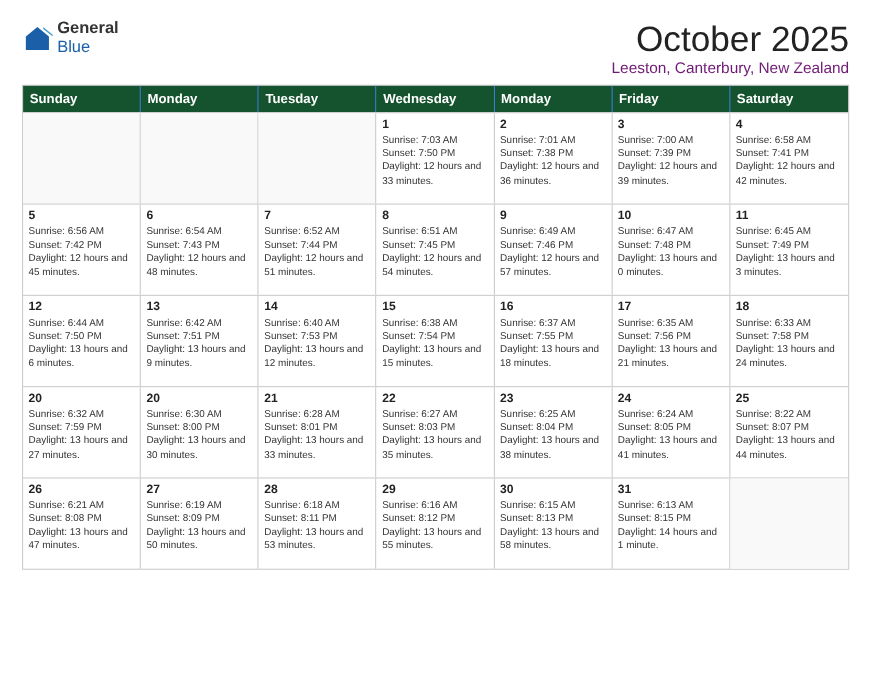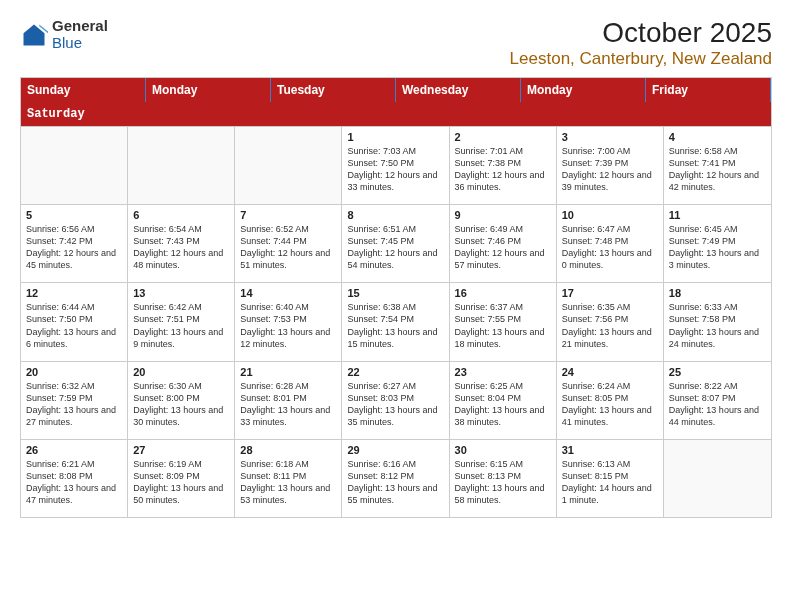--- a/index.html
+++ b/index.html
@@ -44,51 +44,50 @@
       color: #1a5fa8;
     }
     .logo-icon {
       width: 28px;
       height: 28px;
     }
     .title-block {
       text-align: right;
     }
     .month-title {
-      font-size: 28px;
+      font-size: 32px;
       font-weight: normal;
       color: #222;
       line-height: 1.1;
     }
     .subtitle {
-      font-size: 17px;
-      color: #a16207;
+      font-size: 14px;
+      color: #701a75;
     }
     .calendar {
       flex: 1;
       display: flex;
       flex-direction: column;
       border: 1px solid #ccc;
     }
     .cal-header {
       display: grid;
-      grid-template-columns: repeat(6, 1fr);
-      background: #b91c1c;
+      grid-template-columns: repeat(7, 1fr);
+      background: #14532d;
     }
     .cal-header-cell {
       color: #fff;
       font-size: 12px;
       font-weight: bold;
       padding: 5px 6px;
       text-align: left;
       border-right: 1px solid #3a7acf;
     }
     .cal-header-cell:last-child {
       border-right: none;
-      font-family: Liberation Mono, monospace;
     }
     .cal-body {
       flex: 1;
       display: flex;
       flex-direction: column;
     }
     .cal-row {
       display: grid;
       grid-template-columns: repeat(7, 1fr);
       flex: 1;

